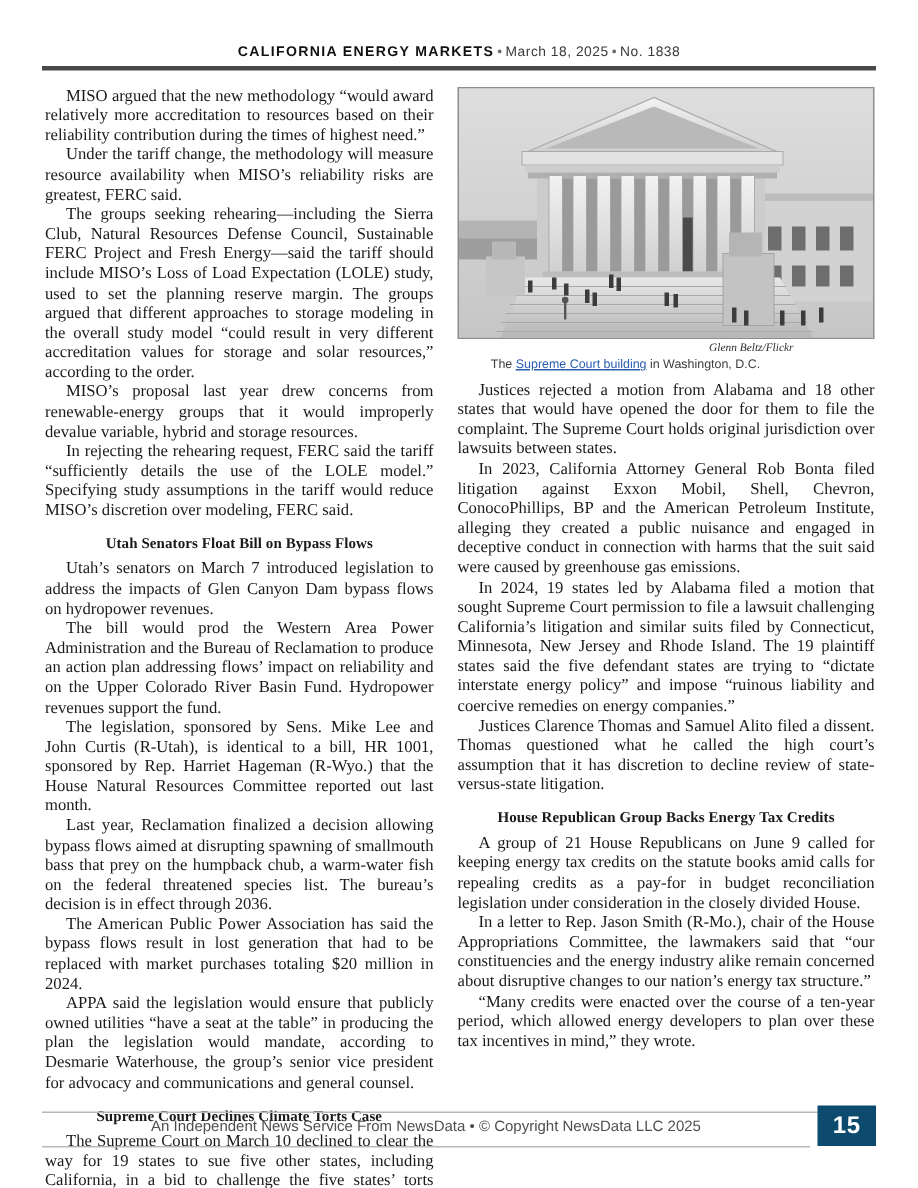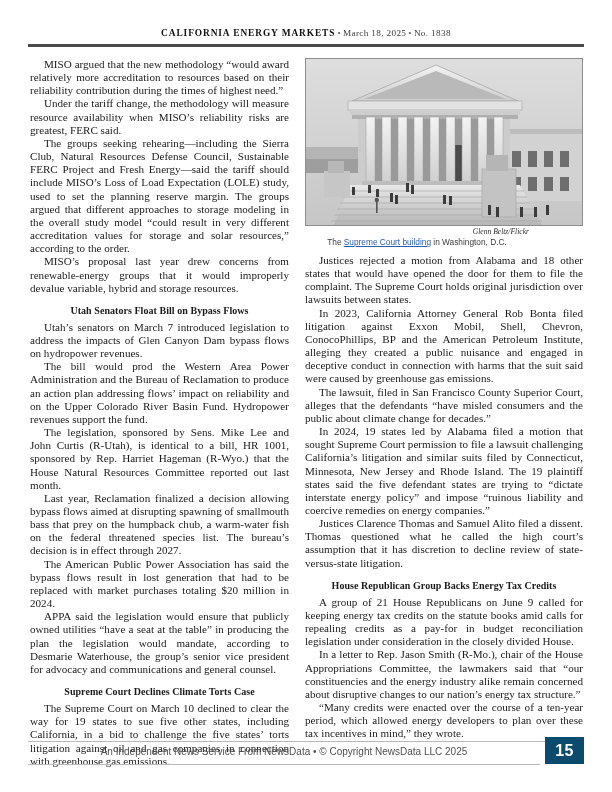--- a/index.html
+++ b/index.html
@@ -22,21 +22,21 @@
     height: 792px;
   }
 
   
   .masthead {
     position: absolute;
     left: 28px;
     top: 28px;
     width: 556px;
     text-align: center;
-    font-family: Liberation Serif, serif;
+    font-family: Liberation Sans, sans-serif;
     font-size: 9.2px;
     letter-spacing: 0.35px;
     color: #262626;
     white-space: nowrap;
   }
   .masthead .pub {
     font-weight: bold;
     letter-spacing: 0.9px;
     font-size: 9.4px;
     color: #111111;
@@ -181,26 +181,27 @@
   <div class="masthead">
     <span class="pub">CALIFORNIA ENERGY MARKETS</span><span class="sep">•</span><span class="issue-date">March 18, 2025</span><span class="sep">•</span><span class="issue-no">No. 1838</span>
   </div>
   <div class="header-rule"></div>
 
   <div class="col col-left">
     <p>MISO argued that the new methodology “would award relatively more accreditation to resources based on their reliability contribution during the times of highest need.”</p>
     <p>Under the tariff change, the methodology will measure resource availability when MISO’s reliability risks are greatest, FERC said.</p>
     <p>The groups seeking rehearing—including the Sierra Club, Natural Resources Defense Council, Sustainable FERC Project and Fresh Energy—said the tariff should include MISO’s Loss of Load Expectation (LOLE) study, used to set the planning reserve margin. The groups argued that different approaches to storage modeling in the overall study model “could result in very different accreditation values for storage and solar resources,” according to the order.</p>
     <p>MISO’s proposal last year drew concerns from renewable-energy groups that it would improperly devalue variable, hybrid and storage resources.</p>
+    <p>In rejecting the rehearing request, FERC said the tariff “sufficiently details the use of the LOLE model.” Specifying study assumptions in the tariff would reduce MISO’s discretion over modeling, FERC said.</p>
 
     <h2 class="subhead">Utah Senators Float Bill on Bypass Flows</h2>
     <p>Utah’s senators on March 7 introduced legislation to address the impacts of Glen Canyon Dam bypass flows on hydropower revenues.</p>
     <p>The bill would prod the Western Area Power Administration and the Bureau of Reclamation to produce an action plan addressing flows’ impact on reliability and on the Upper Colorado River Basin Fund. Hydropower revenues support the fund.</p>
     <p>The legislation, sponsored by Sens. Mike Lee and John Curtis (R-Utah), is identical to a bill, HR 1001, sponsored by Rep. Harriet Hageman (R-Wyo.) that the House Natural Resources Committee reported out last month.</p>
-    <p>Last year, Reclamation finalized a decision allowing bypass flows aimed at disrupting spawning of smallmouth bass that prey on the humpback chub, a warm-water fish on the federal threatened species list. The bureau’s decision is in effect through 2027.</p>
+    <p>Last year, Reclamation finalized a decision allowing bypass flows aimed at disrupting spawning of smallmouth bass that prey on the humpback chub, a warm-water fish on the federal threatened species list. The bureau’s decision is in effect through 2036.</p>
     <p>The American Public Power Association has said the bypass flows result in lost generation that had to be replaced with market purchases totaling $20 million in 2024.</p>
     <p>APPA said the legislation would ensure that publicly owned utilities “have a seat at the table” in producing the plan the legislation would mandate, according to Desmarie Waterhouse, the group’s senior vice president for advocacy and communications and general counsel.</p>
 
     <h2 class="subhead">Supreme Court Declines Climate Torts Case</h2>
     <p>The Supreme Court on March 10 declined to clear the way for 19 states to sue five other states, including California, in a bid to challenge the five states’ torts litigation against oil and gas companies in connection with greenhouse gas emissions.</p>
   </div>
 
   <div class="col col-right">
 
     <div class="photo-block">
@@ -305,21 +306,20 @@
         </svg>
       </div>
       <div class="credit">Glenn Beltz/Flickr</div>
       <div class="caption">
         <span>The </span><a href="#">Supreme Court building</a><span> in Washington, D.C.</span>
       </div>
     </div>
 
     <p>Justices rejected a motion from Alabama and 18 other states that would have opened the door for them to file the complaint. The Supreme Court holds original jurisdiction over lawsuits between states.</p>
     <p>In 2023, California Attorney General Rob Bonta filed litigation against Exxon Mobil, Shell, Chevron, ConocoPhillips, BP and the American Petroleum Institute, alleging they created a public nuisance and engaged in deceptive conduct in connection with harms that the suit said were caused by greenhouse gas emissions.</p>
-    <p>The lawsuit, filed in San Francisco County Superior Court, alleges that the defendants “have misled consumers and the public about climate change for decades.”</p>
     <p>In 2024, 19 states led by Alabama filed a motion that sought Supreme Court permission to file a lawsuit challenging California’s litigation and similar suits filed by Connecticut, Minnesota, New Jersey and Rhode Island. The 19 plaintiff states said the five defendant states are trying to “dictate interstate energy policy” and impose “ruinous liability and coercive remedies on energy companies.”</p>
     <p>Justices Clarence Thomas and Samuel Alito filed a dissent. Thomas questioned what he called the high court’s assumption that it has discretion to decline review of state-versus-state litigation.</p>
 
     <h2 class="subhead">House Republican Group Backs Energy Tax Credits</h2>
     <p>A group of 21 House Republicans on June 9 called for keeping energy tax credits on the statute books amid calls for repealing credits as a pay-for in budget reconciliation legislation under consideration in the closely divided House.</p>
     <p>In a letter to Rep. Jason Smith (R-Mo.), chair of the House Appropriations Committee, the lawmakers said that “our constituencies and the energy industry alike remain concerned about disruptive changes to our nation’s energy tax structure.”</p>
     <p>“Many credits were enacted over the course of a ten-year period, which allowed energy developers to plan over these tax incentives in mind,” they wrote.</p>
   </div>
 
   <div class="footer-rule-top"></div>

